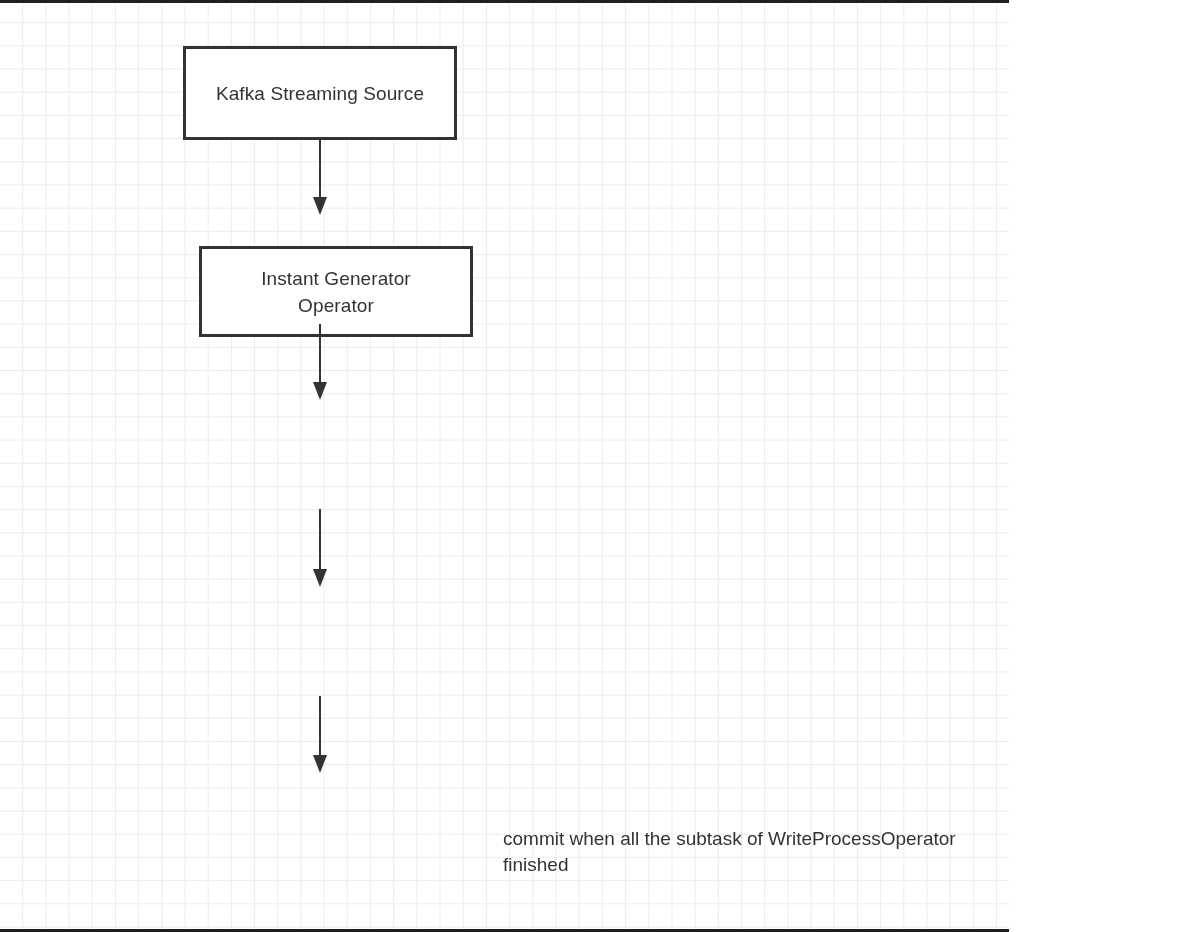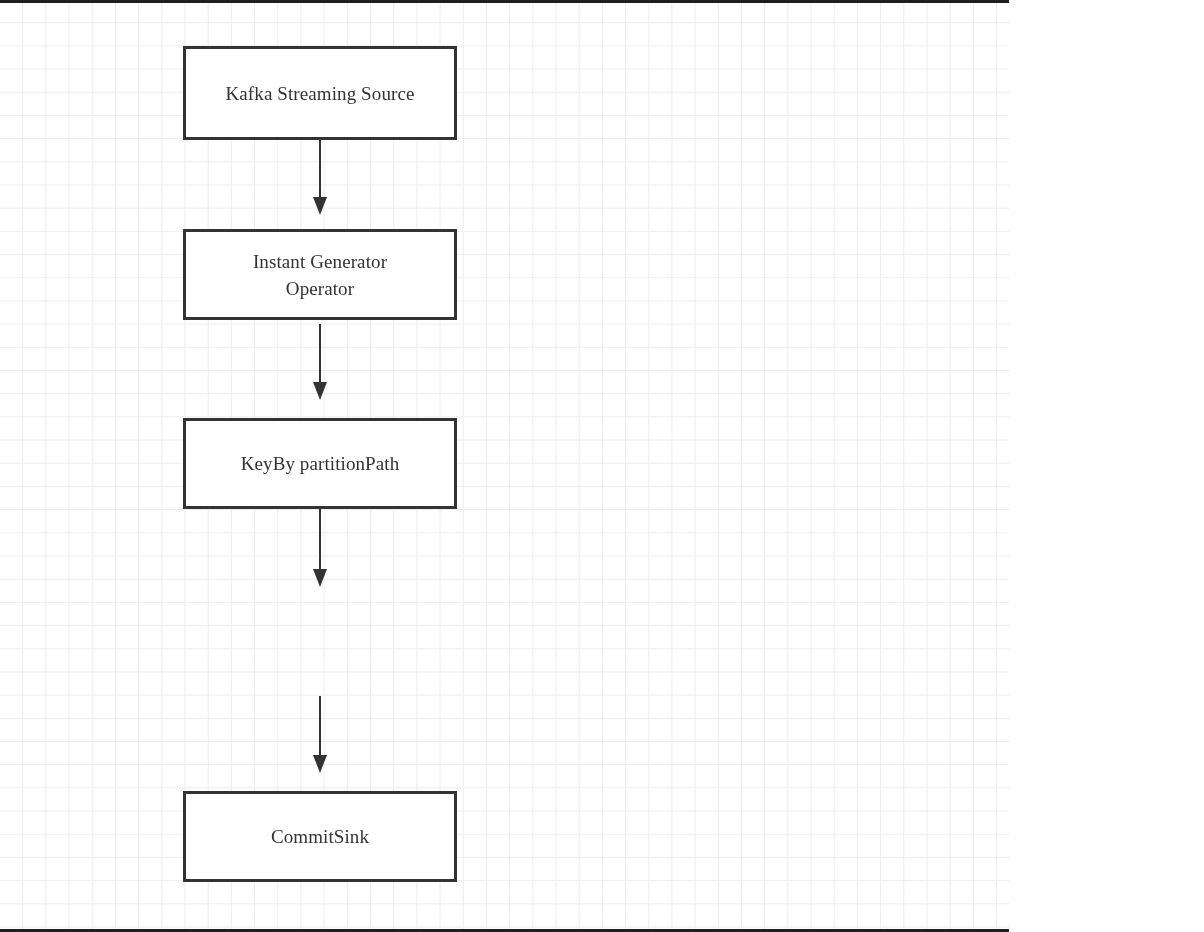--- a/index.html
+++ b/index.html
@@ -11,21 +11,21 @@
     position: relative;
     width: 1009px;
     height: 932px;
     background-color: #ffffff;
     background-image:
       linear-gradient(to right, #ececec 1px, transparent 1px),
       linear-gradient(to bottom, #ececec 1px, transparent 1px);
     background-size: 23.2px 23.2px;
     background-position: -1px -1px;
     overflow: hidden;
-    font-family: Liberation Serif, serif;
+    font-family: Liberation Sans, sans-serif;
   }
   .edge-rule {
     position: absolute;
     left: 0;
     width: 1204px;
     height: 3px;
     background: #1f1f1f;
   }
   .edge-rule.top { top: 0; }
   .edge-rule.bottom { bottom: 0; }
@@ -80,33 +80,28 @@
 
   <div class="edge-rule top"></div>
   <div class="edge-rule bottom"></div>
 
   <div class="node" style="top:46px;height:94px;">
     <span class="node-label">Kafka Streaming Source</span>
   </div>
   <div class="connector" style="top:140px;height:58px;"></div>
   <div class="arrowhead" style="top:197px;"></div>
 
-  <div class="node" style="top:229px;height:91px;">
+  <div class="node" style="top:246px;height:91px;margin-left:16px;">
     <span class="node-label">Instant Generator
 Operator</span>
   </div>
   <div class="connector" style="top:324px;height:59px;"></div>
   <div class="arrowhead" style="top:382px;"></div>
 
-  <div class="node" style="top:418px;height:91px;">
-    <span class="node-label">KeyBy partitionPath</span>
-  </div>
   <div class="connector" style="top:509px;height:61px;"></div>
   <div class="arrowhead" style="top:569px;"></div>
 
   <div class="connector" style="top:696px;height:60px;"></div>
   <div class="arrowhead" style="top:755px;"></div>
 
-  <div class="node" style="top:791px;height:91px;">
-    <span class="node-label">CommitSink</span>
-  </div>
+  <div class="annotation" style="top:826px;">commit when all the subtask of WriteProcessOperator finished</div>
 
 </div>
 
 </body></html>

